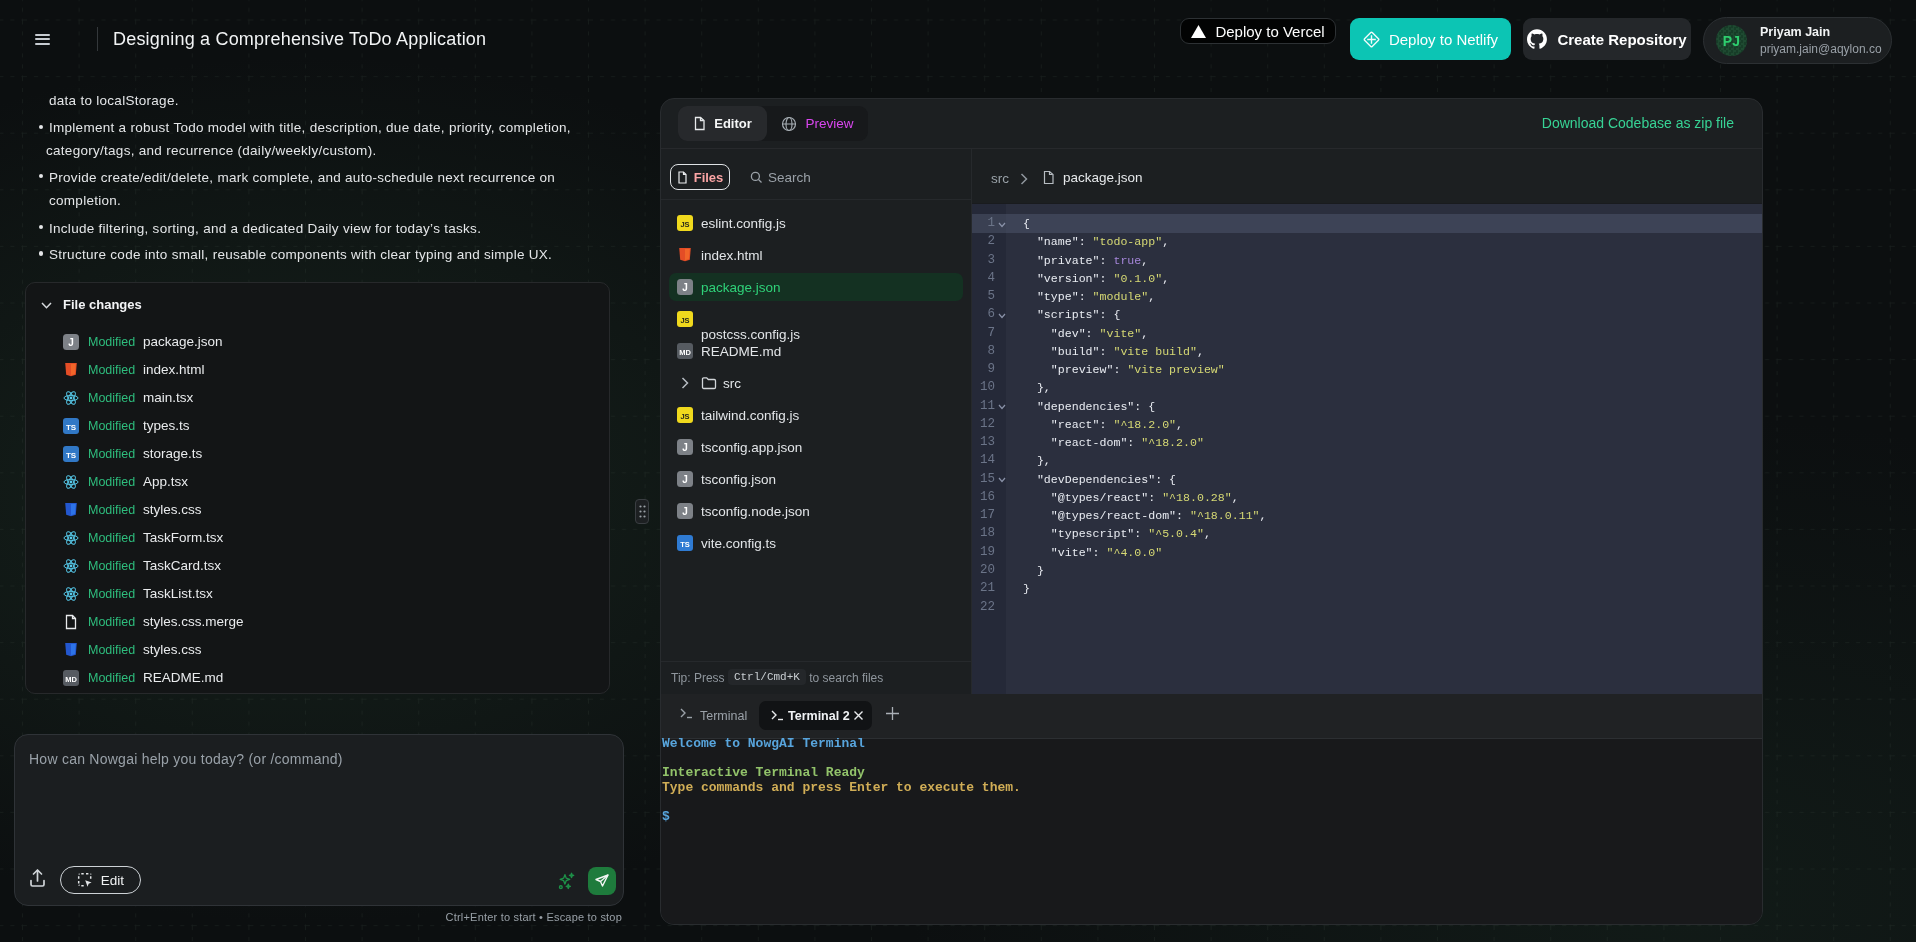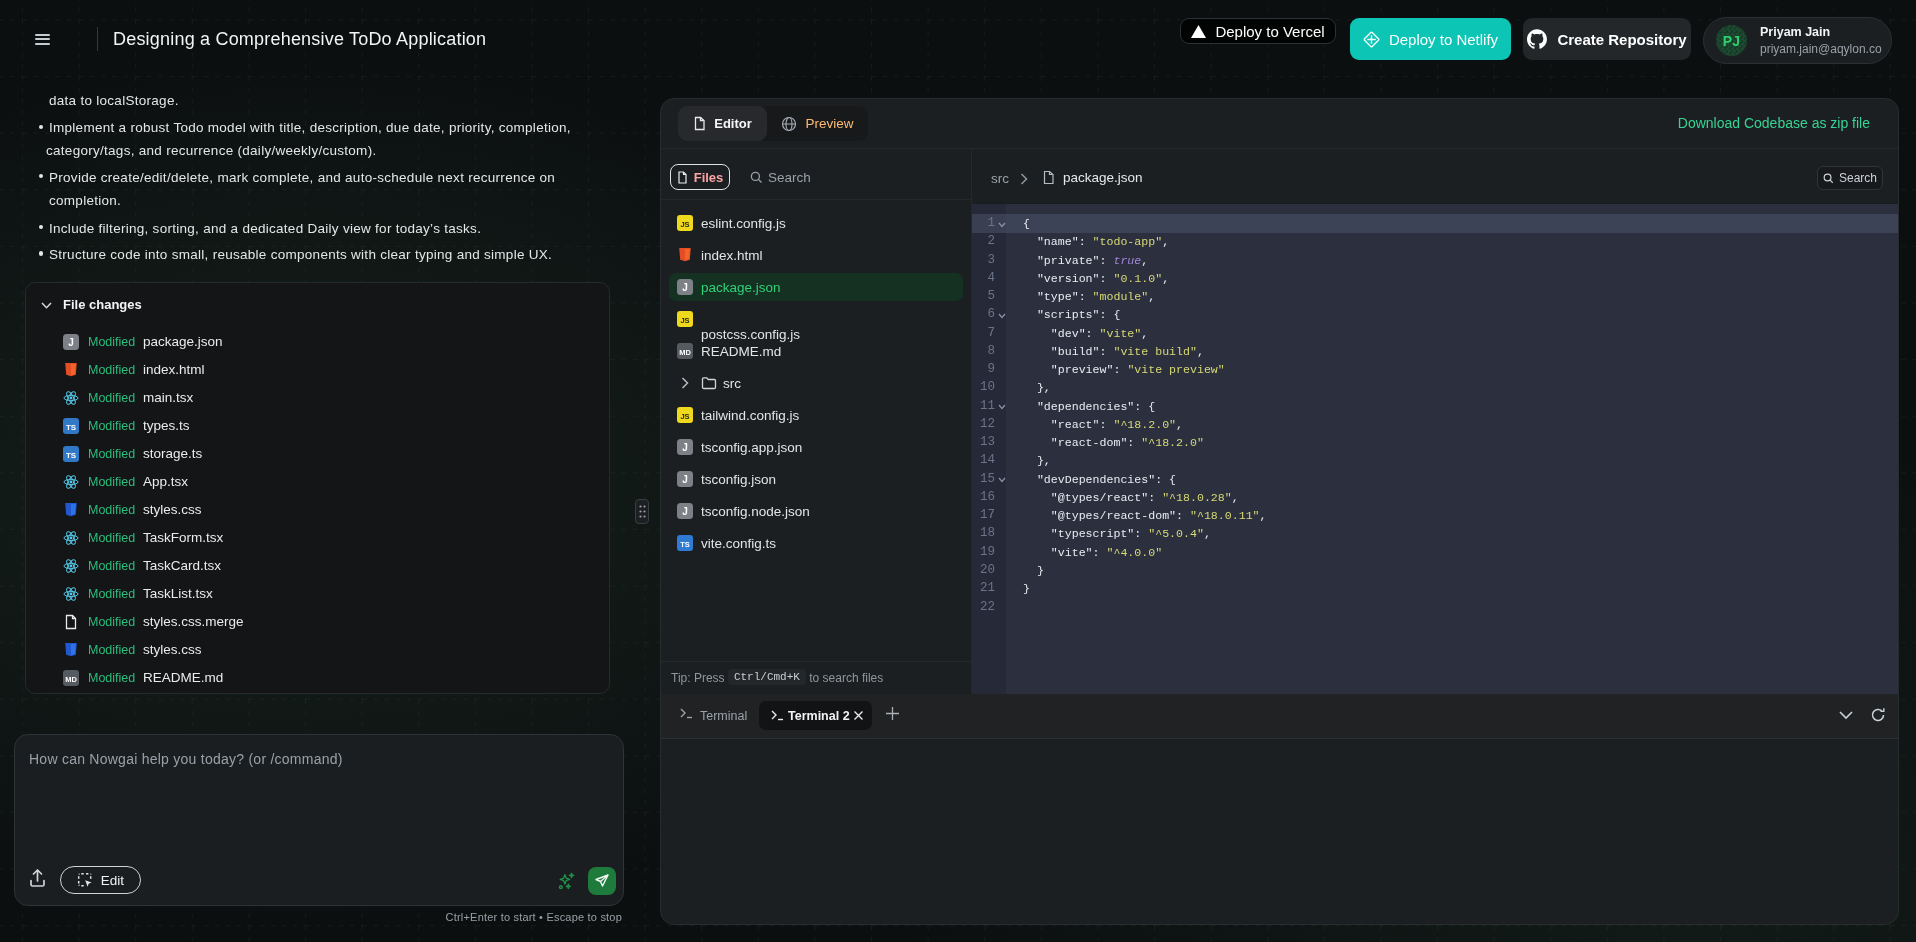--- a/index.html
+++ b/index.html
@@ -17,21 +17,21 @@
   svg { display:block; }
   .ico { flex:0 0 auto; }
   .fcrow { position:absolute; left:37px; height:16px; }
   .fcic  { position:absolute; left:0; top:0; width:16px; height:16px; }
   .fcmod { position:absolute; left:25px; top:1.5px; font-size:12.5px; color:#2ebd7d; }
   .fcname{ position:absolute; left:80px; top:0.5px; font-size:13.5px; color:#e9ebed; white-space:nowrap; }
   .ficon { position:absolute; width:16px; height:16px; }
   .frow  { position:absolute; font-size:13.5px; color:#e2e5e8; white-space:nowrap; }
   .cline { position:absolute; left:51px; font-family:"Liberation Mono",monospace; font-size:11.6px; line-height:15px; white-space:pre; color:#e9ecf2; }
   .cnum  { position:absolute; left:0; width:23px; text-align:right; font-family:"Liberation Mono",monospace; font-size:12.5px; line-height:15px; color:#6b7488; }
-  .t { color:#a586d9;font-style:italic; }
+  .t { color:#a586d9; }
   .s { color:#d6d974; }
   .tline { position:absolute; left:1px; font-family:"Liberation Mono",monospace; font-size:13px; font-weight:700; line-height:14px; white-space:pre; }
 </style>
 </head>
 <body>
 <svg class="abs" style="left:0;top:0;z-index:0" width="1916" height="942">
   <defs>
     <pattern id="grid" width="56.6" height="56.6" patternUnits="userSpaceOnUse" x="23" y="20.5">
       <path d="M56.3 0V56.6M0 56.3H56.6" fill="none" stroke="#36453c" stroke-opacity="0.28" stroke-dasharray="4 7"></path>
     </pattern>
@@ -280,37 +280,37 @@
   <svg width="7" height="13" viewBox="0 0 7 13" fill="#9aa0a6">
       <circle cx="1.5" cy="1.5" r="1.1"></circle>
       <circle cx="5.5" cy="1.5" r="1.1"></circle>
       <circle cx="1.5" cy="6.5" r="1.1"></circle>
       <circle cx="5.5" cy="6.5" r="1.1"></circle>
       <circle cx="1.5" cy="11.5" r="1.1"></circle>
       <circle cx="5.5" cy="11.5" r="1.1"></circle>
     </svg>
 </div>
 
-<div id="panel" class="abs" style="left:660px;top:98px;width:1239px;height:827px;background:#1c1f21;border:1px solid #292c2f;border-radius:14px;overflow:hidden;z-index:2">
+<div id="panel" class="abs" style="left:660px;top:98px;width:1103px;height:827px;background:#1c1f21;border:1px solid #292c2f;border-radius:14px;overflow:hidden;z-index:2">
 
   <div class="abs" style="left:17px;top:7px;width:190px;height:35px;background:#17191b;border-radius:9px"></div>
   <div class="abs" style="left:17px;top:7px;width:89px;height:35px;background:#27292c;border-radius:9px;display:flex;align-items:center;justify-content:center;gap:8px">
     <svg class="ico" width="13" height="15" viewBox="0 0 13 15" fill="none" stroke="#e8eaec" stroke-width="1.3">
         <path d="M2.5 1.5h5L11 4.5v9h-8.5z"></path>
         <path d="M7.5 1.5v3h3"></path>
       </svg>
     <span style="font-size:13px;font-weight:700;color:#f5f6f7">Editor</span>
   </div>
   <div class="abs" style="left:106px;top:7px;width:101px;height:35px;display:flex;align-items:center;justify-content:center;gap:8px">
     <svg class="ico" width="16" height="16" viewBox="0 0 16 16" fill="none" stroke="#a6adb3" stroke-width="1.2">
         <circle cx="8" cy="8" r="6.5"></circle>
         <ellipse cx="8" cy="8" rx="3" ry="6.5"></ellipse>
         <path d="M1.5 8h13"></path>
       </svg>
-    <span style="font-size:13.5px;color:#fdba74">Preview</span>
+    <span style="font-size:13.5px;color:#d946ef">Preview</span>
   </div>
   <div class="abs" style="right:28px;top:16px;font-size:14px;color:#37d395">Download Codebase as zip file</div>
   <div class="abs" style="left:0;top:49px;width:1239px;height:1px;background:#27292c"></div>
 
   <div class="abs" style="left:9px;top:65px;width:60px;height:26px;border:1.5px solid #dfe2e5;border-radius:8px;display:flex;align-items:center;justify-content:center;gap:6px">
     <svg class="ico" width="11" height="13" viewBox="0 0 11 13" fill="none" stroke="#eceef0" stroke-width="1.2">
         <path d="M2 1h4.5L9 3.5V12H2z"></path>
         <path d="M6.5 1v2.5H9"></path>
       </svg>
     <span style="font-size:13px;font-weight:700;color:#fca5a5">Files</span>
@@ -491,13 +491,19 @@
     </svg>
   <svg class="abs" style="left:1178px;top:612px" width="14" height="9" viewBox="0 0 14 9" fill="none" stroke="#ccd1d5" stroke-width="1.6">
       <path d="M1 1l6 6 6-6"></path>
     </svg>
   <svg class="abs" style="left:1209px;top:608px" width="16" height="16" viewBox="0 0 16 16" fill="none" stroke="#ccd1d5" stroke-width="1.6">
       <path d="M13.5 8a5.5 5.5 0 1 1-1.6-3.9"></path>
       <path d="M13.8 1.2v3.2h-3.2" stroke-width="1.4"></path>
     </svg>
   <div class="abs" style="left:0;top:639px;width:1239px;height:1px;background:#2c2f32"></div>
 
+  <div class="abs" style="left:0;top:640px;width:1239px;height:187px;background:#18191b">
+    <div class="tline" style="top:-2px;color:#58a5dd">Welcome to NowgAI Terminal</div>
+    <div class="tline" style="top:27.3px;color:#92c36a">Interactive Terminal Ready</div>
+    <div class="tline" style="top:42px;color:#d0ad56">Type commands and press Enter to execute them.</div>
+    <div class="tline" style="top:71.3px;color:#58a5dd">$</div>
+  </div>
 </div>
 
 </body></html>

